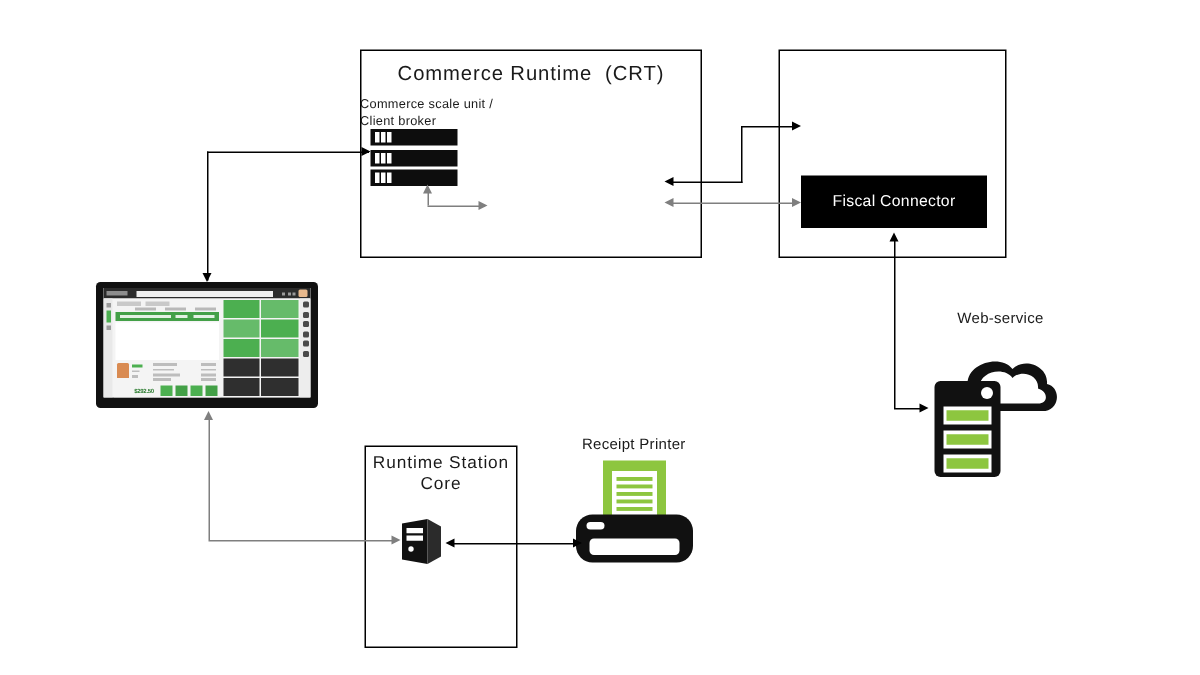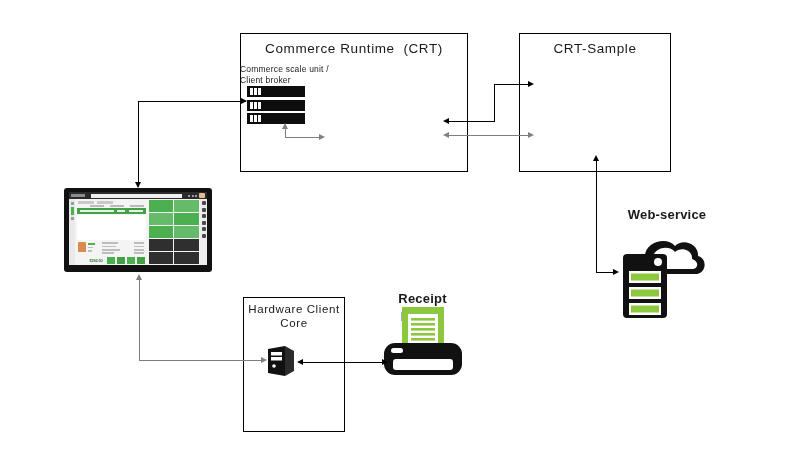--- a/index.html
+++ b/index.html
@@ -48,21 +48,21 @@
   
   .caption {
     position: absolute;
     text-align: center;
     color: #1a1a1a;
     font-size: 8.5px;
     line-height: 1.35;
     white-space: pre-line;
     letter-spacing: .2px;
   }
-  .caption.bold { font-weight: bold; font-size: 13px; }
+  .caption.bold { font-weight: normal; font-size: 10px; }
 
   
   .ln-h { position: absolute; height: 0; border-top: 1.3px solid #000; }
   .ln-v { position: absolute; width: 0; border-left: 1.3px solid #000; }
   .ln-h.gray { border-top-color: #7f7f7f; }
   .ln-v.gray { border-left-color: #7f7f7f; }
 
   .arrow { position: absolute; width: 0; height: 0; }
   .arrow.right { border-left: 6px solid #000; border-top: 3.4px solid transparent; border-bottom: 3.4px solid transparent; }
   .arrow.left  { border-right: 6px solid #000; border-top: 3.4px solid transparent; border-bottom: 3.4px solid transparent; }
@@ -185,26 +185,28 @@
         <span class="slots">
           <i></i>
           <i></i>
           <i></i>
         </span>
       </div>
   </div>
 
 
   <div class="container-box abs" style="left:519px; top:33px; width:152px; height:139px;"></div>
-  <div class="container-title" style="left:519px; width:152px; top:41px;">CRT-Sample</div>
-
-
+
+
+  <div class="black-node abs" style="left:534px; top:117px; width:124px; height:35px;">
+    <span>Fiscal Connector</span>
+  </div>
 
   <div class="container-box abs" style="left:243px; top:297px; width:102px; height:135px;"></div>
-  <div class="container-title" style="left:243px; width:102px; top:302px; font-size:11.5px; line-height:1.25;">Hardware Client
+  <div class="container-title" style="left:243px; width:102px; top:302px; font-size:11.5px; line-height:1.25;">Runtime Station
 Core</div>
 
   <div class="hw-icon" style="left:265px; top:345px; width:32px; height:32px;">
     <svg viewBox="0 0 32 32" width="32" height="32">
       <path d="M3 4 L20 1 L20 31 L3 28 Z" fill="#111"></path>
       <path d="M20 1 L29 6 L29 26 L20 31 Z" fill="#2b2b2b"></path>
       <rect x="6" y="7" width="11" height="3.5" fill="#fff"></rect>
       <rect x="6" y="12" width="11" height="3.5" fill="#fff"></rect>
       <circle cx="9" cy="21" r="1.8" fill="#fff"></circle>
     </svg>

